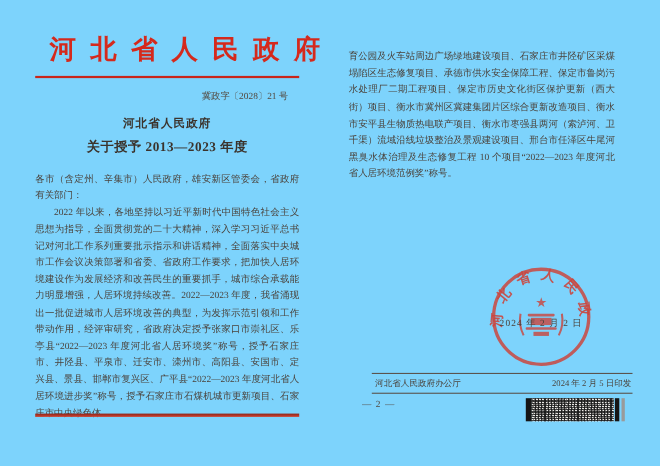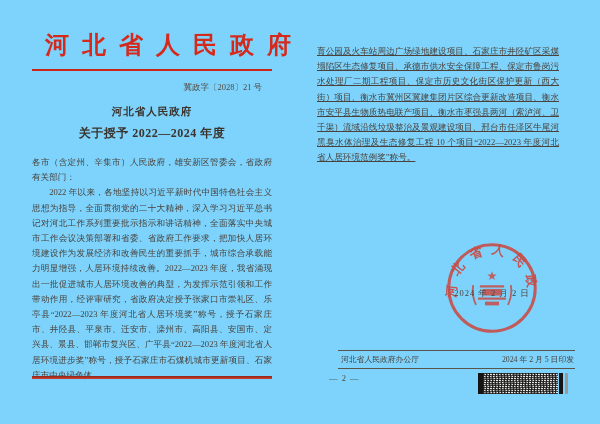--- a/index.html
+++ b/index.html
@@ -24,35 +24,35 @@
   .title-2{margin-top:6px;font-size:12px;letter-spacing:0.5px;}
   .title-3{margin-top:5px;font-size:11px;letter-spacing:0.2px;}
 
   .body-text{
     margin:0;font-size:8.6px;line-height:15.2px;text-align:justify;
     color:#4a423b;
   }
   .salutation{margin-top:13px;}
   .indent{text-indent:2em;}
   .page-left .body-text{width:240px;}
-  .page-right .body-text{width:242px;text-decoration:underline;}
+  .page-right .body-text{width:242px;}
   .cont{margin-top:44px;}
 
   .red-bottom-rule{
     position:absolute;left:0;top:376px;width:240px;height:3px;
     background:linear-gradient(#8e2418,#cf4434);
   }
 
   .seal{position:absolute;left:128px;top:241px;width:94px;height:94px;opacity:0.88;}
   .seal-date{
     position:absolute;left:110px;top:288px;width:130px;text-align:center;
     font-size:8.5px;color:#4a423b;letter-spacing:1px;
   }
 
-  .footer{position:absolute;left:0;top:350px;width:258px;text-align:center;}
+  .footer{position:absolute;left:0;top:339px;width:258px;text-align:center;}
   .footer-rule{margin-left:21px;height:1px;background:#5a544e;}
   .footer-row{
     display:flex;justify-content:space-between;align-items:center;
     margin-left:21px;padding:3px 1px 3px 3px;font-size:7.8px;color:#4a423b;
   }
   .pagenum-row{
     display:flex;justify-content:space-between;align-items:flex-start;
     margin-top:4px;font-size:8.5px;color:#53493f;
   }
   .page-number{padding-left:12px;letter-spacing:1px;}
@@ -75,21 +75,21 @@
 <body>
 
 <div class="canvas">
 
   <div class="page page-left">
     <div class="masthead">河北省人民政府</div>
     <div class="masthead-rule"></div>
     <div class="doc-number">冀政字〔2028〕21 号</div>
 
     <div class="title title-1">河北省人民政府</div>
-    <div class="title title-2">关于授予 2022—2024 年度</div>
+    <div class="title title-2">关于授予 2013—2023 年度</div>
 
     <p class="body-text salutation">各市（含定州、辛集市）人民政府，雄安新区管委会，省政府有关部门：</p>
     <p class="body-text indent">2022 年以来，各地坚持以习近平新时代中国特色社会主义思想为指导，全面贯彻党的二十大精神，深入学习习近平总书记对河北工作系列重要批示指示和讲话精神，全面落实中央城市工作会议决策部署和省委、省政府工作要求，把加快人居环境建设作为发展经济和改善民生的重要抓手，城市综合承载能力明显增强，人居环境持续改善。2022—2023 年度，我省涌现出一批促进城市人居环境改善的典型，为发挥示范引领和工作带动作用，经评审研究，省政府决定授予张家口市崇礼区、乐亭县“2022—2023 年度河北省人居环境奖”称号，授予石家庄市、井陉县、平泉市、迁安市、滦州市、高阳县、安国市、定兴县、景县、邯郸市复兴区、广平县“2022—2023 年度河北省人居环境进步奖”称号，授予石家庄市石煤机城市更新项目、石家庄市中央绿色体</p>
 
     <div class="red-bottom-rule"></div>
   </div>
 
   <div class="page page-right">
     <p class="body-text cont">育公园及火车站周边广场绿地建设项目、石家庄市井陉矿区采煤塌陷区生态修复项目、承德市供水安全保障工程、保定市鲁岗污水处理厂二期工程项目、保定市历史文化街区保护更新（西大街）项目、衡水市冀州区冀建集团片区综合更新改造项目、衡水市安平县生物质热电联产项目、衡水市枣强县两河（索泸河、卫千渠）流域沿线垃圾整治及景观建设项目、邢台市任泽区牛尾河黑臭水体治理及生态修复工程 10 个项目“2022—2023 年度河北省人居环境范例奖”称号。</p>
 

